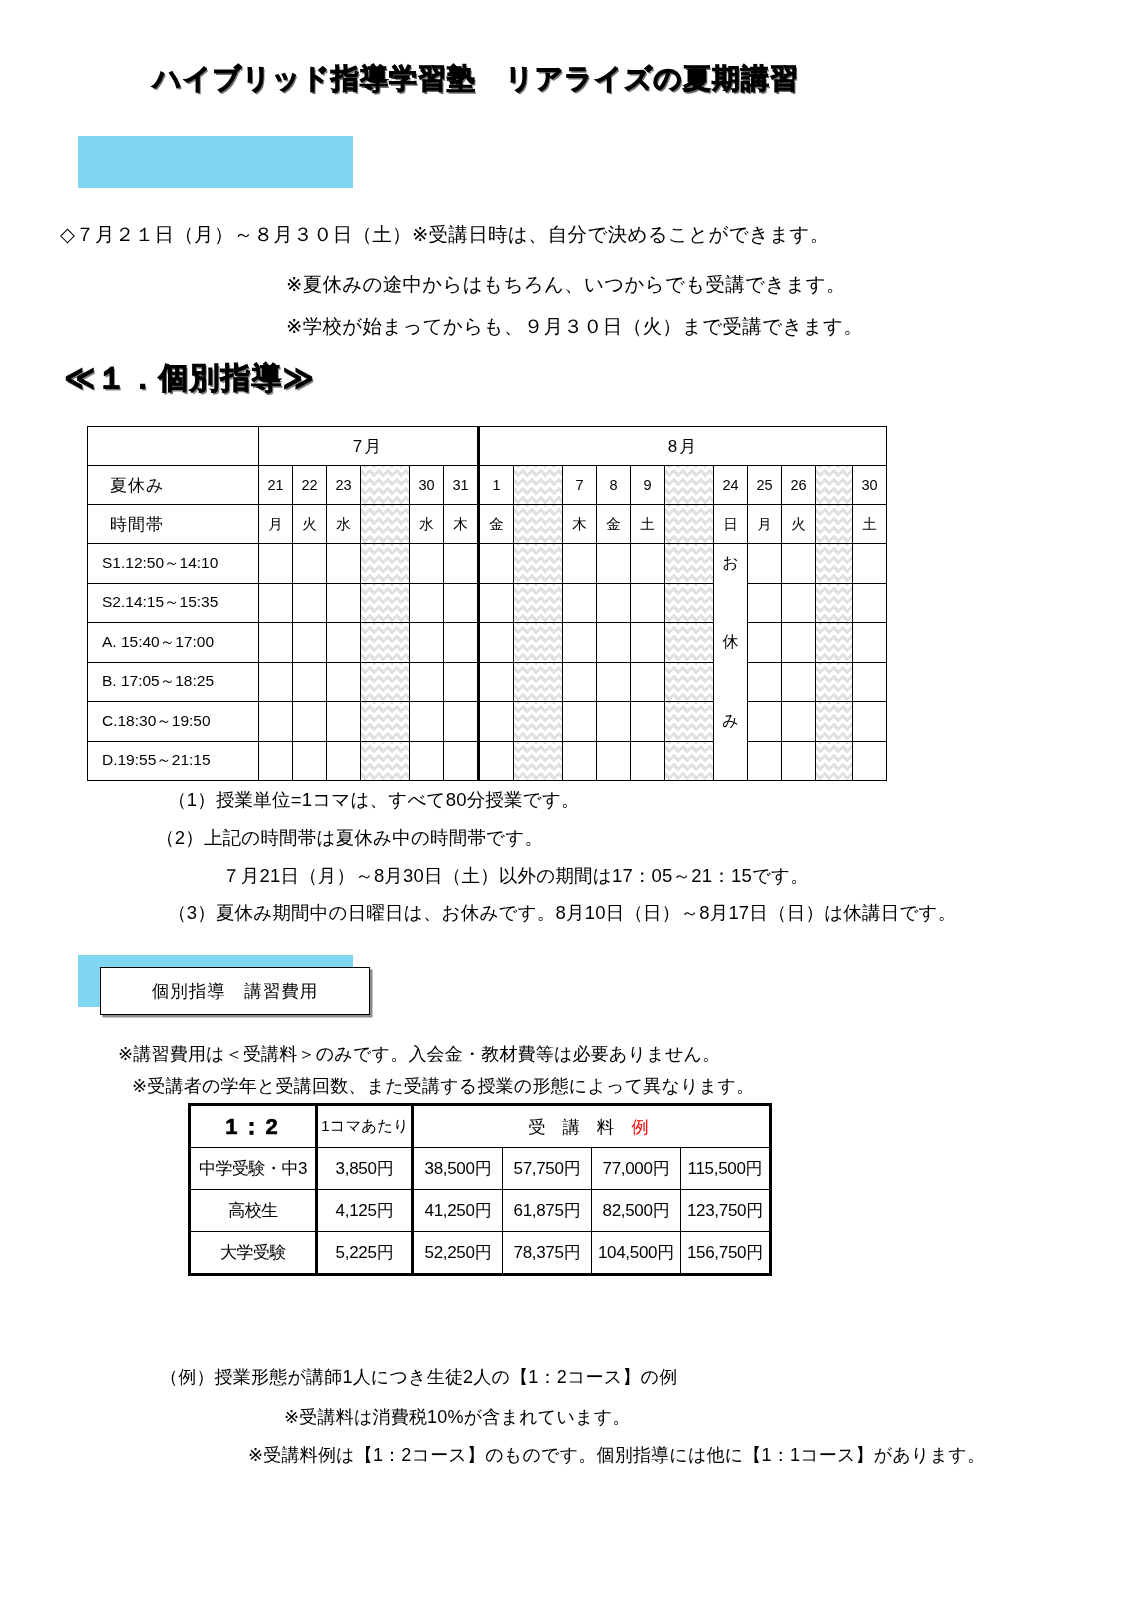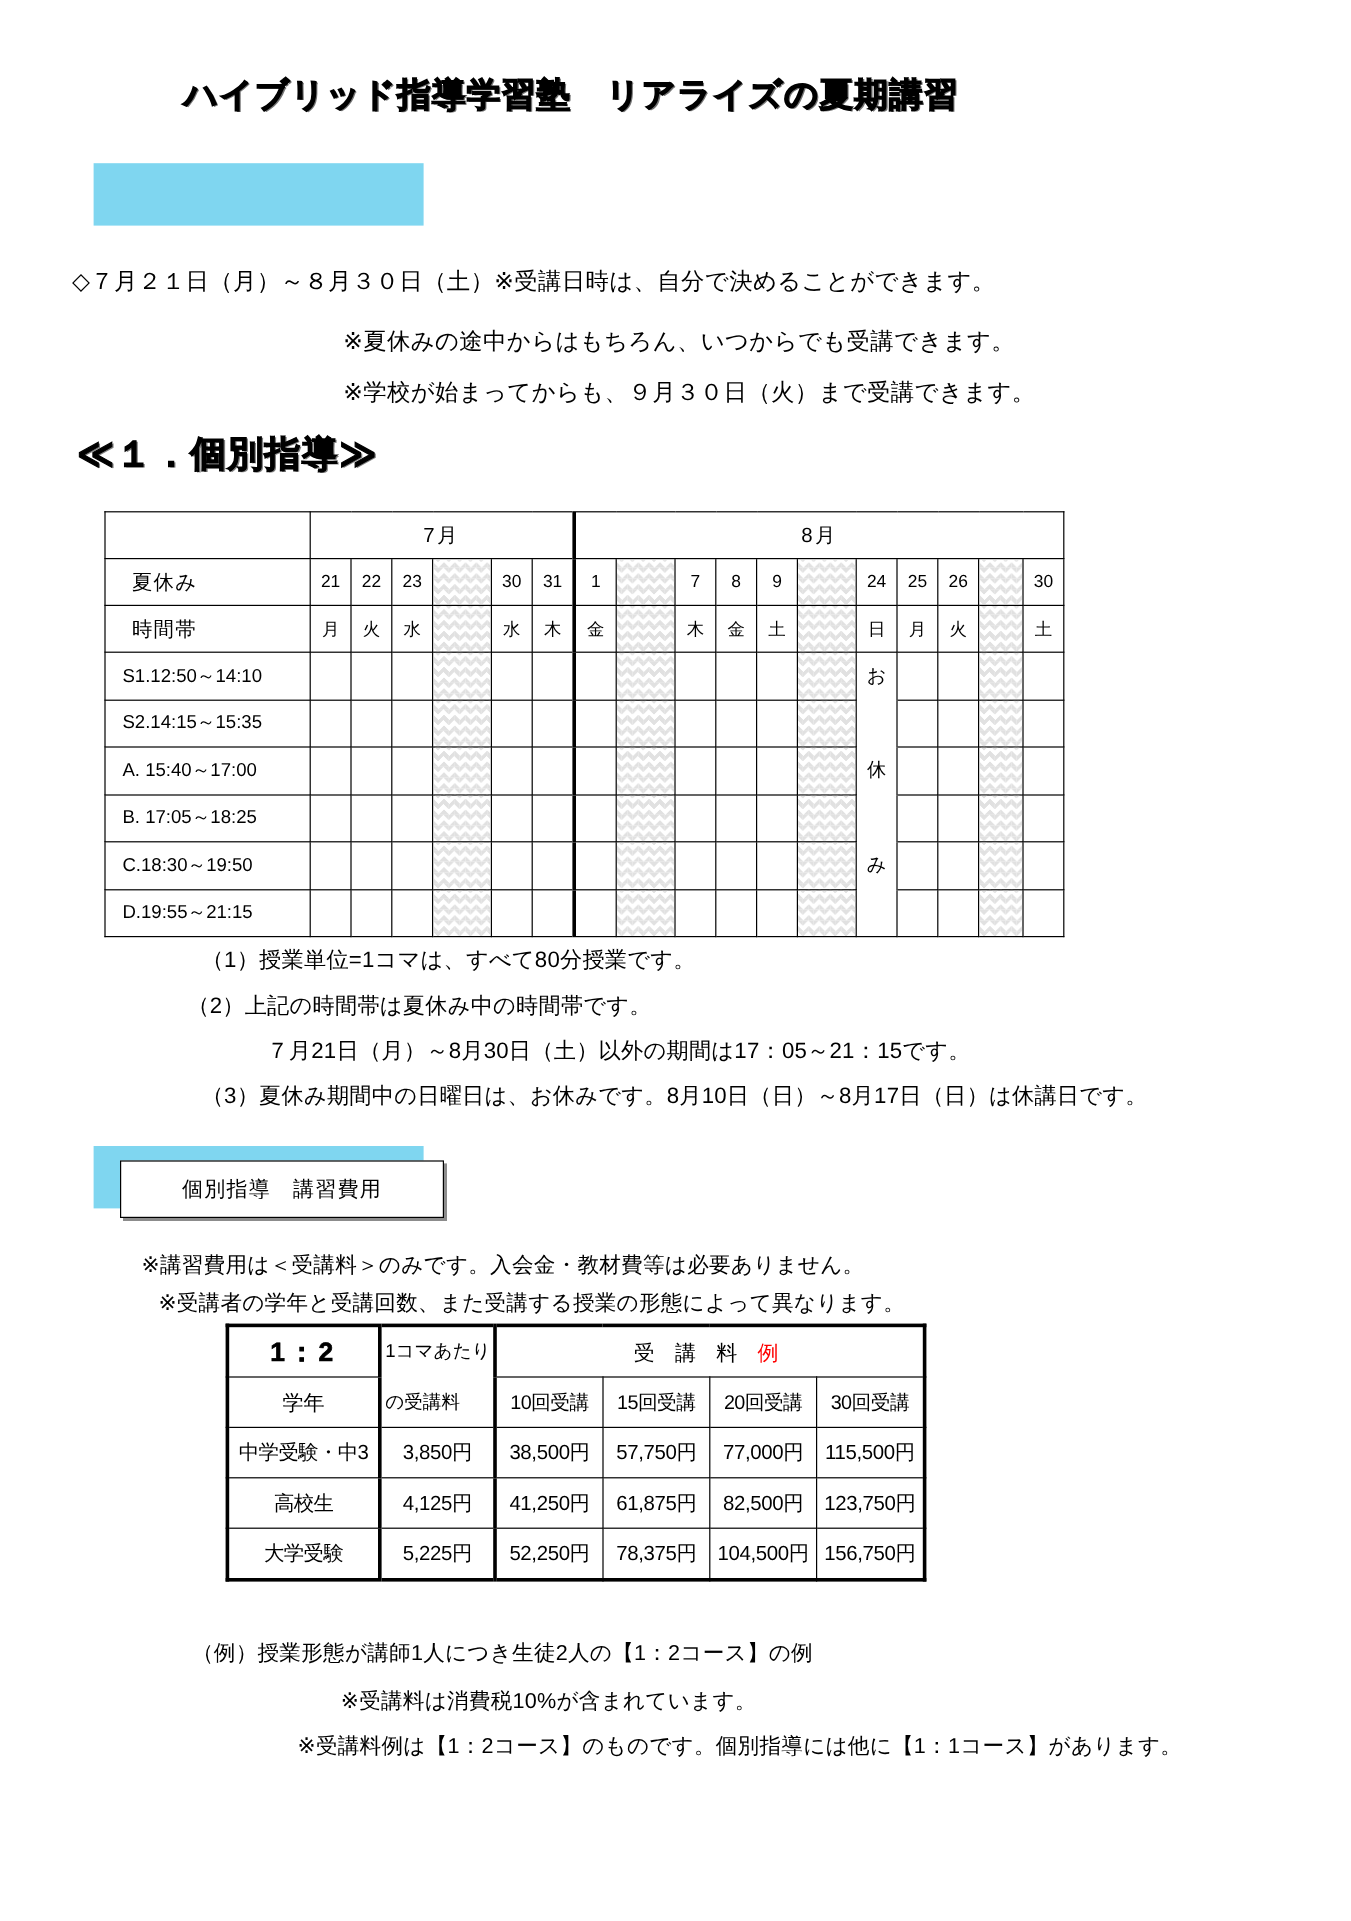--- a/index.html
+++ b/index.html
@@ -498,28 +498,20 @@
 <div class="fnote f2">※受講者の学年と受講回数、また受講する授業の形態によって異なります。</div>
 
 <table id="feetable">
   <tbody id="feetable-body">
       <tr>
         <td class="c-grade ratio">1：2</td>
         <td class="c-unit unit-small">1コマあたり</td>
         <td class="fee-span" colspan="4">受 講 料 <span class="rei" style="color: rgb(255, 0, 0);">例</span></td>
       </tr>
       <tr>
-        <td class="c-grade">学年</td>
-        <td class="c-unit unit-small2">の受講料</td>
-        <td class="c-price colhead">10回受講</td>
-        <td class="c-price colhead">15回受講</td>
-        <td class="c-price colhead">20回受講</td>
-        <td class="c-price colhead">30回受講</td>
-      </tr>
-      <tr>
         <td class="c-grade gradename">中学受験・中3</td>
         <td class="c-unit money">3,850円</td>
         <td class="c-price money">38,500円</td>
         <td class="c-price money">57,750円</td>
         <td class="c-price money">77,000円</td>
         <td class="c-price money">115,500円</td>
       </tr>
       <tr>
         <td class="c-grade gradename">高校生</td>
         <td class="c-unit money">4,125円</td>

